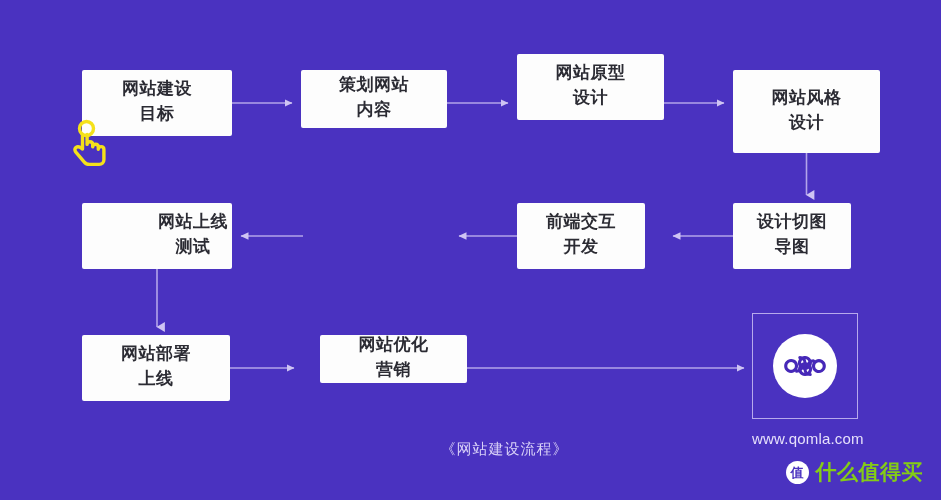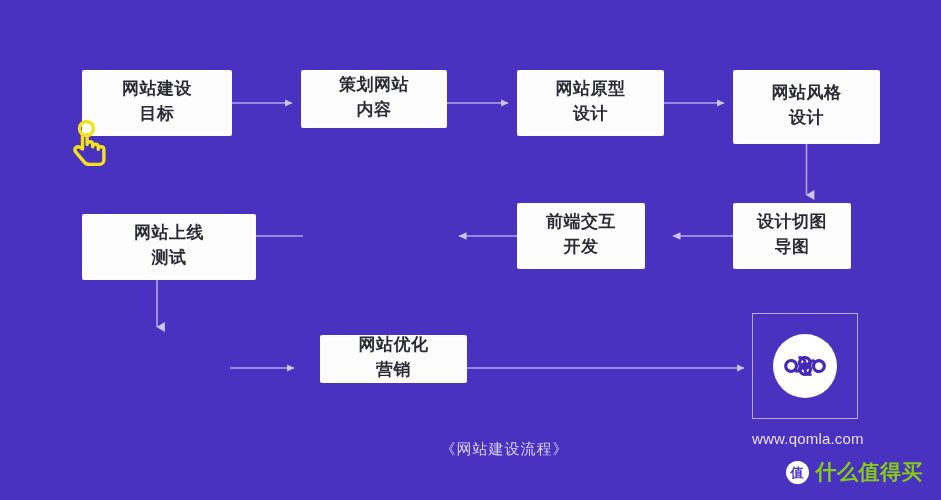--- a/index.html
+++ b/index.html
@@ -27,24 +27,24 @@
     line-height:1.45;
     letter-spacing:0.5px;
     box-sizing:border-box;
     padding:6px 4px 8px;
   }
   .node span{display:block;white-space:pre-line;}
 
   
   #n1{left:82px;  top:70px;  width:150px; height:66px;}
   #n2{left:301px; top:70px;  width:146px; height:58px;}
-  #n3{left:517px; top:70px;  width:147px; height:66px;}
-  #n4{left:733px; top:70px;  width:147px; height:74px;}
-  
-  #n5{left:82px;  top:214px; width:174px; height:66px;}
+  #n3{left:517px; top:54px;  width:147px; height:66px;}
+  #n4{left:733px; top:70px;  width:147px; height:83px;}
+  
+  #n5{left:82px;  top:203px; width:150px; height:66px;justify-content:flex-end;}
   #n6{left:303px; top:203px; width:147px; height:66px;}
   #n7{left:517px; top:203px; width:128px; height:66px;}
   #n8{left:733px; top:203px; width:118px; height:66px;}
   
   #n9{left:82px;  top:335px; width:148px; height:66px;}
   #n10{left:320px;top:335px; width:147px; height:48px;}
 
   
   #logo-frame{
     position:absolute;left:752px;top:313px;width:106px;height:106px;
@@ -145,20 +145,24 @@
       <span>网站上线
 测试</span>
     </div>
   <div class="node" id="n7">
       <span>前端交互
 开发</span>
     </div>
   <div class="node" id="n8">
       <span>设计切图
 导图</span>
+    </div>
+  <div class="node" id="n9">
+      <span>网站部署
+上线</span>
     </div>
   <div class="node" id="n10">
       <span>网站优化
 营销</span>
     </div>
 
   <div id="logo-frame">
     <div id="logo-circle">
       <svg width="46" height="46" viewBox="0 0 46 46" aria-hidden="true">
         <g fill="none" stroke="#4628b8" stroke-width="3.1" stroke-linecap="round">

